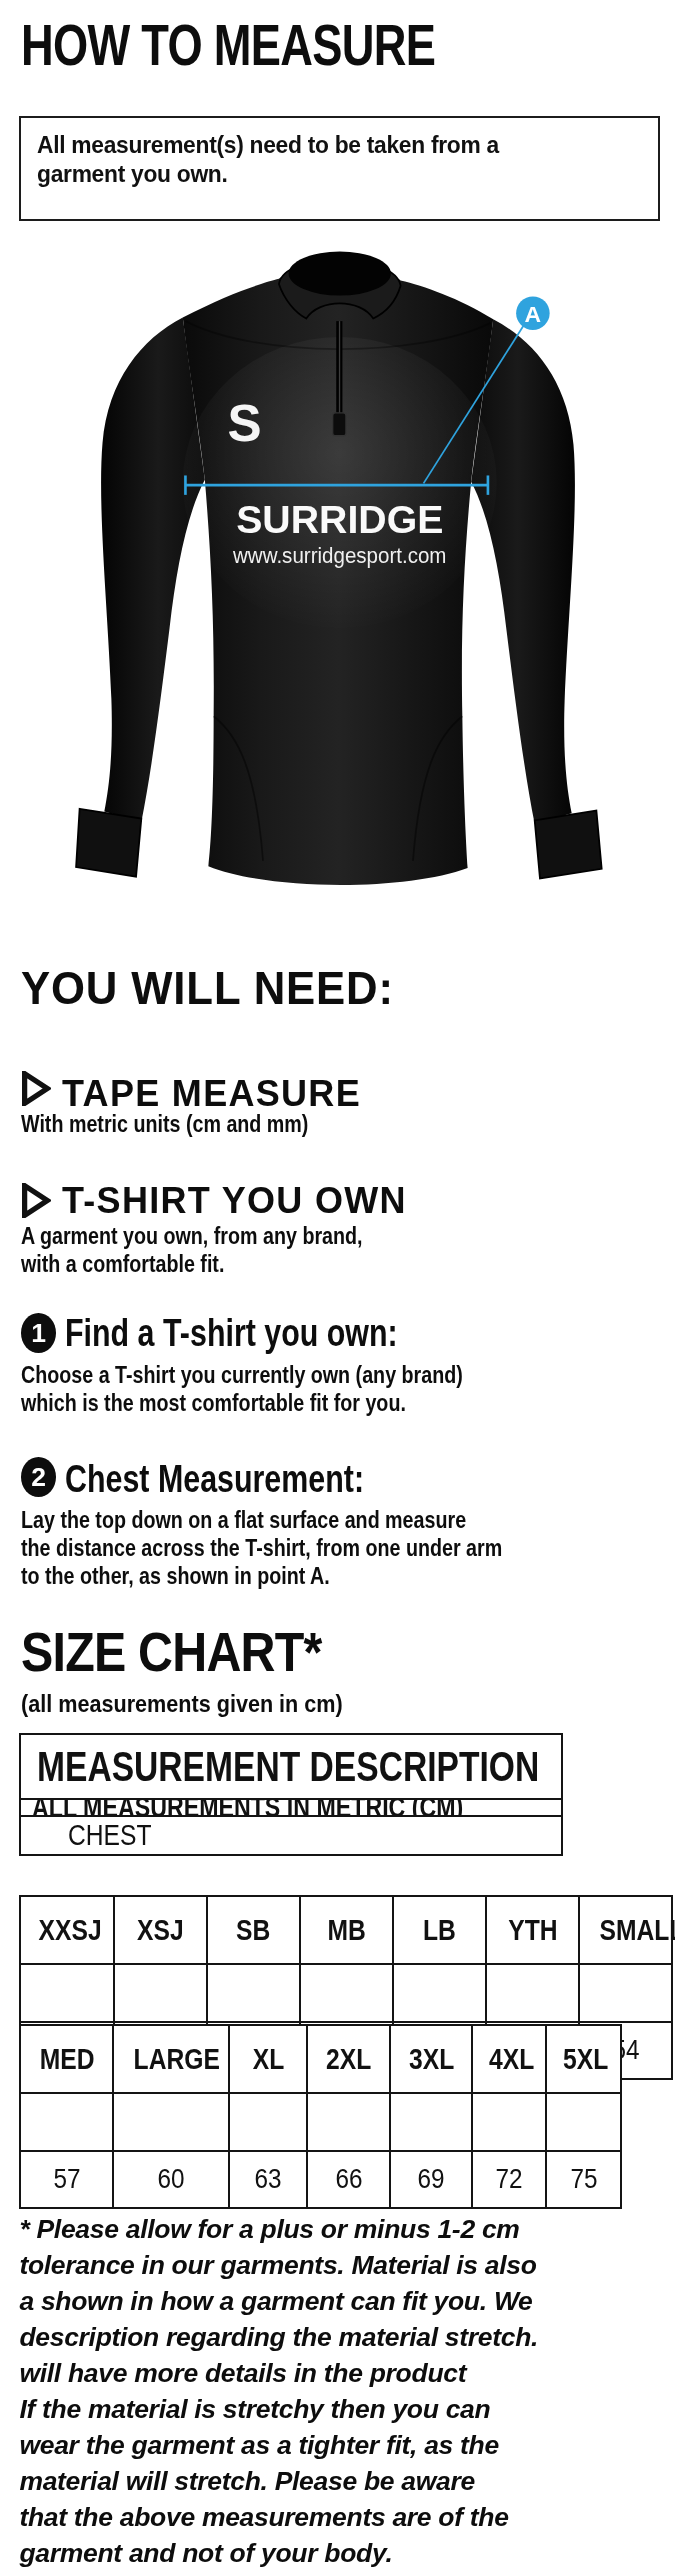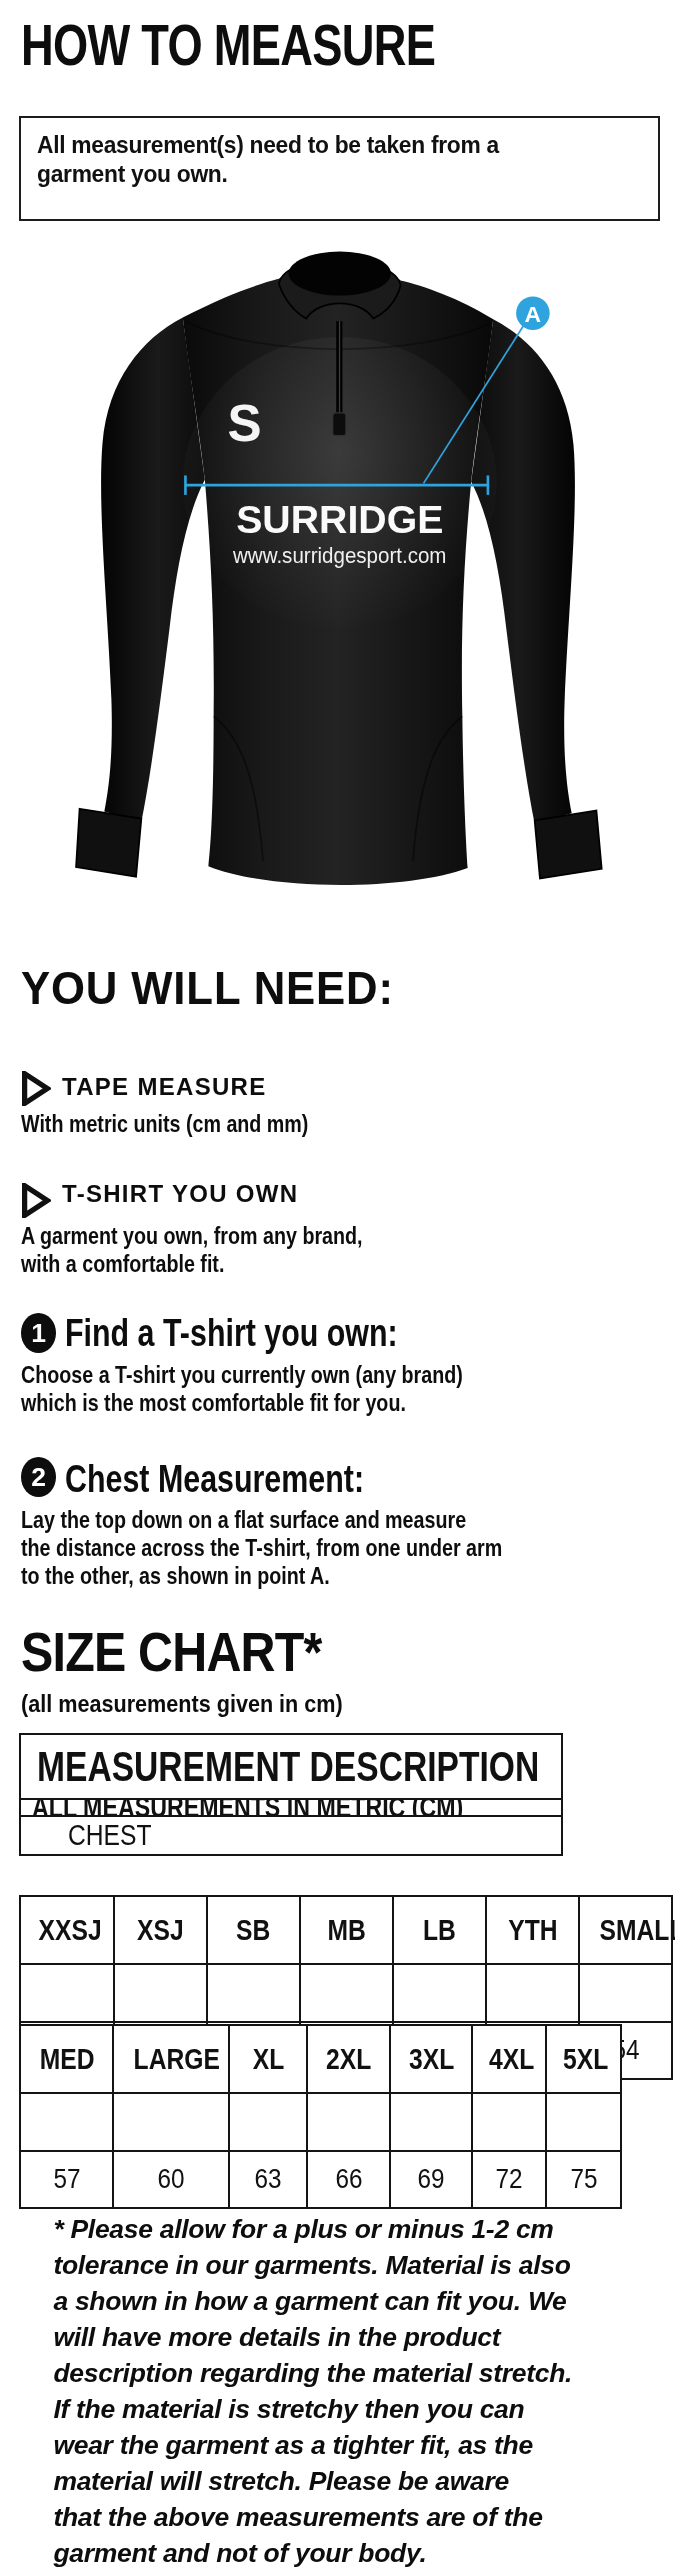--- a/index.html
+++ b/index.html
@@ -21,21 +21,21 @@
   }
   .notice-line{
     font-size:24px;line-height:29px;transform:scaleX(0.95);transform-origin:left top;
     white-space:nowrap;letter-spacing:-0.3px;
   }
 
   .figure{position:absolute;left:53px;top:240px;width:570px;height:657px;}
 
   .tri-icon{position:absolute;width:30px;height:35px;}
   .need-label{
-    position:absolute;font-size:24px;font-weight:800;letter-spacing:1.3px;
+    position:absolute;font-size:36px;font-weight:800;letter-spacing:1.3px;
     white-space:nowrap;color:#0d0d0d;
   }
   .body-text{
     position:absolute;font-weight:700;font-size:24px;line-height:28px;
     transform:scaleX(0.82);transform-origin:left top;white-space:nowrap;
     color:#0d0d0d;letter-spacing:0;
   }
   .step-badge{
     position:absolute;width:35px;height:40px;border-radius:50%;background:#0d0d0d;
     color:#fff;display:flex;align-items:center;justify-content:center;
@@ -65,21 +65,21 @@
   table.size-table{position:absolute;border-collapse:collapse;table-layout:fixed;background:#fff;}
   table.size-table th,table.size-table td{border:2.2px solid #141414;padding:12px;text-align:center;vertical-align:middle;}
   #size-table-1{left:19.4px;top:1895px;width:654px;}
   #size-table-2{left:19.4px;top:2024px;width:601px;}
   tr.hdr-row th{height:42px;font-size:29px;font-weight:700;}
   tr.hdr-row th span{display:inline-block;transform:scaleX(0.85);white-space:nowrap;}
   tr.spacer-row td{height:32px;}
   tr.val-row td{height:31px;font-size:27px;font-weight:400;}
   tr.val-row td span{display:inline-block;transform:scaleX(0.9);}
 
-  .footnote{position:absolute;left:19.4px;top:2211px;font-style:italic;font-weight:700;color:#0d0d0d;margin-left:34px;}
+  .footnote{position:absolute;left:19.4px;top:2211px;font-style:italic;font-weight:700;color:#0d0d0d;}
   .footnote-line{font-size:26.5px;line-height:36px;white-space:nowrap;letter-spacing:-0.3px;}
 
   .accent-stroke{stroke:#2fa3de;}
 </style>
 </head>
 <body>
 
 <div class="page">
 
   <div id="title" class="big-hdr">HOW TO MEASURE</div>
@@ -273,22 +273,22 @@
       <td><span>72</span></td>
       <td><span>75</span></td>
     </tr>
   </tbody>
     </table>
 
   <div class="footnote">
     <div class="footnote-line">* Please allow for a plus or minus 1-2 cm</div>
     <div class="footnote-line">tolerance in our garments. Material is also</div>
     <div class="footnote-line">a shown in how a garment can fit you. We</div>
+    <div class="footnote-line">description regarding the material stretch.</div>
     <div class="footnote-line">will have more details in the product</div>
-    <div class="footnote-line">description regarding the material stretch.</div>
     <div class="footnote-line">If the material is stretchy then you can</div>
     <div class="footnote-line">wear the garment as a tighter fit, as the</div>
     <div class="footnote-line">material will stretch.  Please be aware</div>
     <div class="footnote-line">that the above measurements are of the</div>
     <div class="footnote-line">garment and not of your body.</div>
   </div>
 
 </div>
 
 

